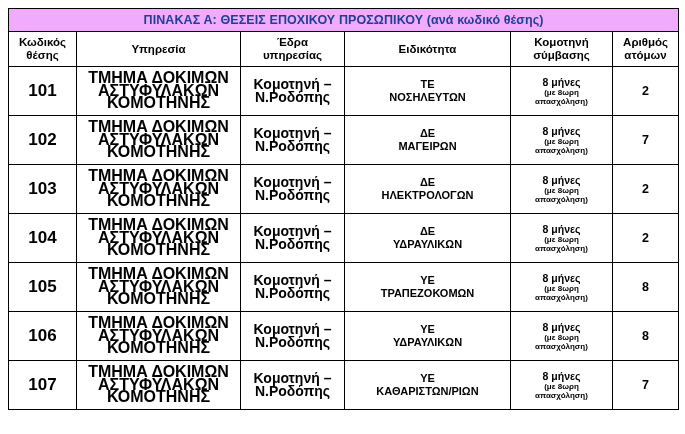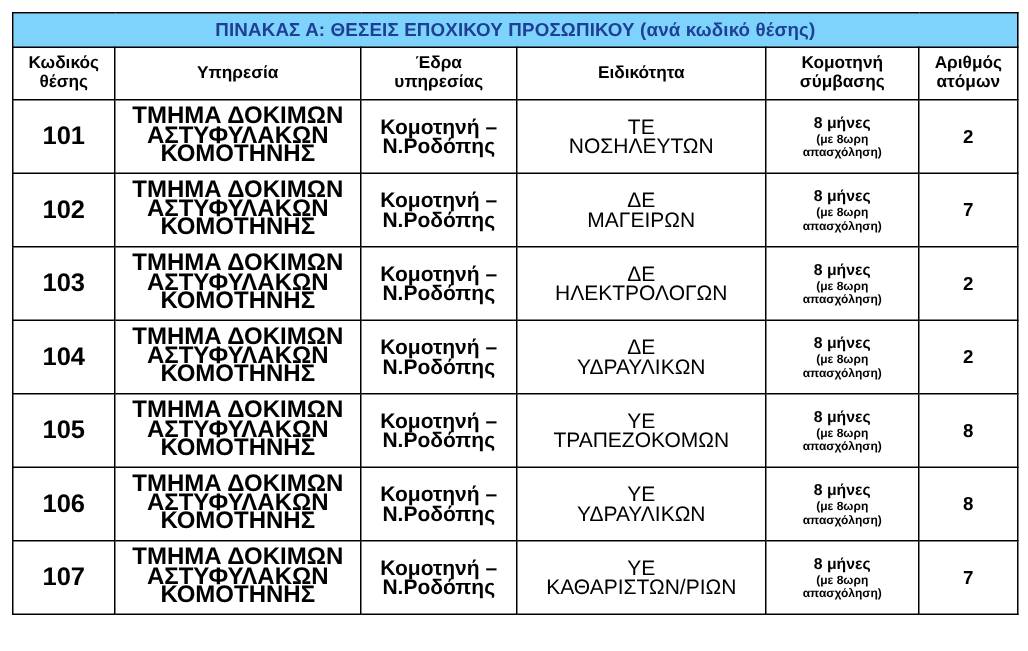--- a/index.html
+++ b/index.html
@@ -27,21 +27,21 @@
     table-layout: fixed;
     margin: 0;
   }
   table.pinakas td, table.pinakas th {
     border: 1px solid #000000;
     padding: 0;
     vertical-align: middle;
     text-align: center;
   }
   .title-cell {
-    background: #7dd3fc;
+    background: #f0abfc;
     color: #1f3f94;
     font-weight: bold;
     font-size: 12.5px;
     letter-spacing: 0.1px;
     height: 22px;
     padding: 2px 0 3px 0;
   }
   .head-cell {
     color: #000000;
     font-weight: bold;
@@ -60,22 +60,22 @@
     line-height: 12.5px;
     padding: 3px 2px;
   }
   .edra-cell {
     font-weight: bold;
     font-size: 14px;
     line-height: 13px;
     padding: 3px 2px;
   }
   .eid-cell {
-    font-weight: normal;
-    font-size: 14px;
+    font-weight: bold;
+    font-size: 11px;
     line-height: 13.5px;
     padding: 3px 2px;
   }
   .dur-cell {
     font-weight: bold;
     font-size: 10.5px;
     line-height: 12px;
     padding: 3px 2px;
   }
   .dur-cell .sub {

